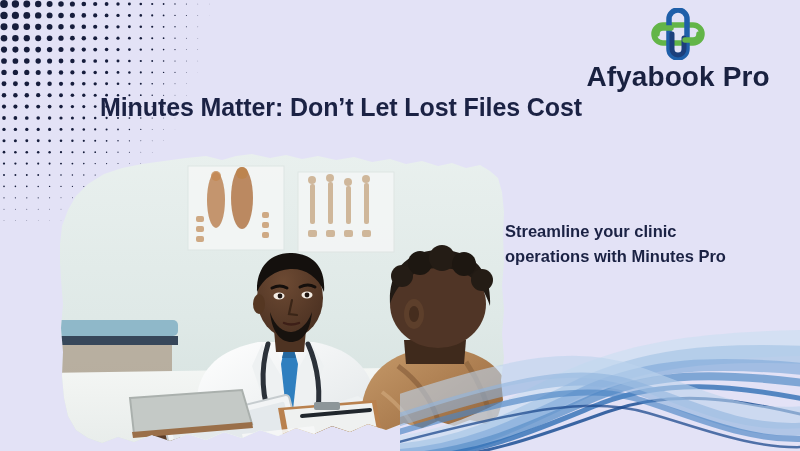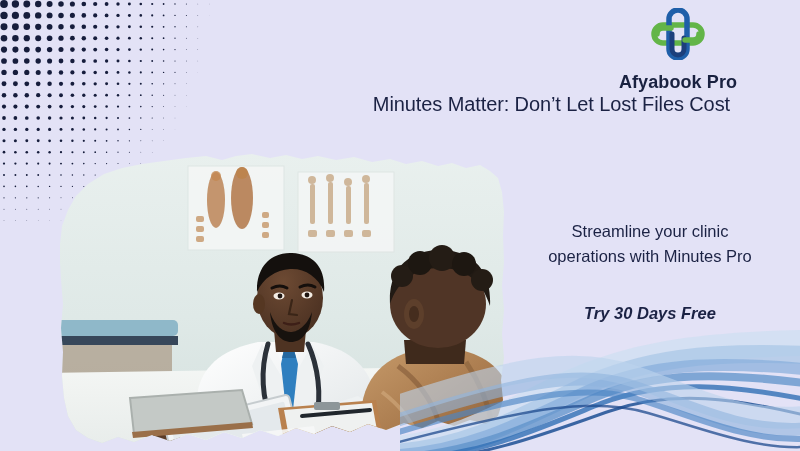--- a/index.html
+++ b/index.html
@@ -27,50 +27,50 @@
 
   
   #logo-block {
     position:absolute;
     right:22px; top:8px;
     width:200px;
     text-align:center;
   }
   #logo-mark { display:block; margin:0 auto; }
   #logo-text {
-    font-size:18px;
+    font-size:28px;
     font-weight:bold;
     color:#192140;
     letter-spacing:.1px;
-    margin-top:12px;
+    margin-top:1px;
     white-space:nowrap;
   }
 
   
   #headline {
     position:absolute;
     left:100px; top:90px;
     width:630px;
-    text-align:right;
-    font-size:20px;
-    font-weight:normal;
+    text-align:left;
+    font-size:25px;
+    font-weight:bold;
     line-height:1.42;
     color:#1b2244;
     letter-spacing:-.1px;
   }
   #headline .hl-line { display:block; }
 
   
   #subcopy {
     position:absolute;
     left:505px; top:219px;
     width:290px;
-    text-align:center;
+    text-align:left;
     font-size:16.5px;
-    font-weight:normal;
+    font-weight:bold;
     line-height:1.52;
     color:#1b2244;
   }
   #subcopy .sc-line { display:block; }
   #cta {
     position:absolute;
     left:505px; top:304px;
     width:290px;
     text-align:center;
     font-size:16.5px;
@@ -612,15 +612,14 @@
       <path d="M404,118 C348,120 300,98 244,80 C188,62 130,72 -5,112" stroke="#4d85c4" stroke-width="6" opacity=".65"></path>
       <path d="M404,126 C352,128 304,108 248,92 C192,76 134,86 -5,122" stroke="#1d4a8d" stroke-width="2.5" opacity=".75"></path>
     </g>
   </svg>
 
   <div id="subcopy">
     <span class="sc-line">Streamline your clinic</span>
     <span class="sc-line">operations with Minutes Pro</span>
   </div>
 
-  <div id="cta">Try 30 Days Free</div>
 
 </div>
 
 </body></html>

